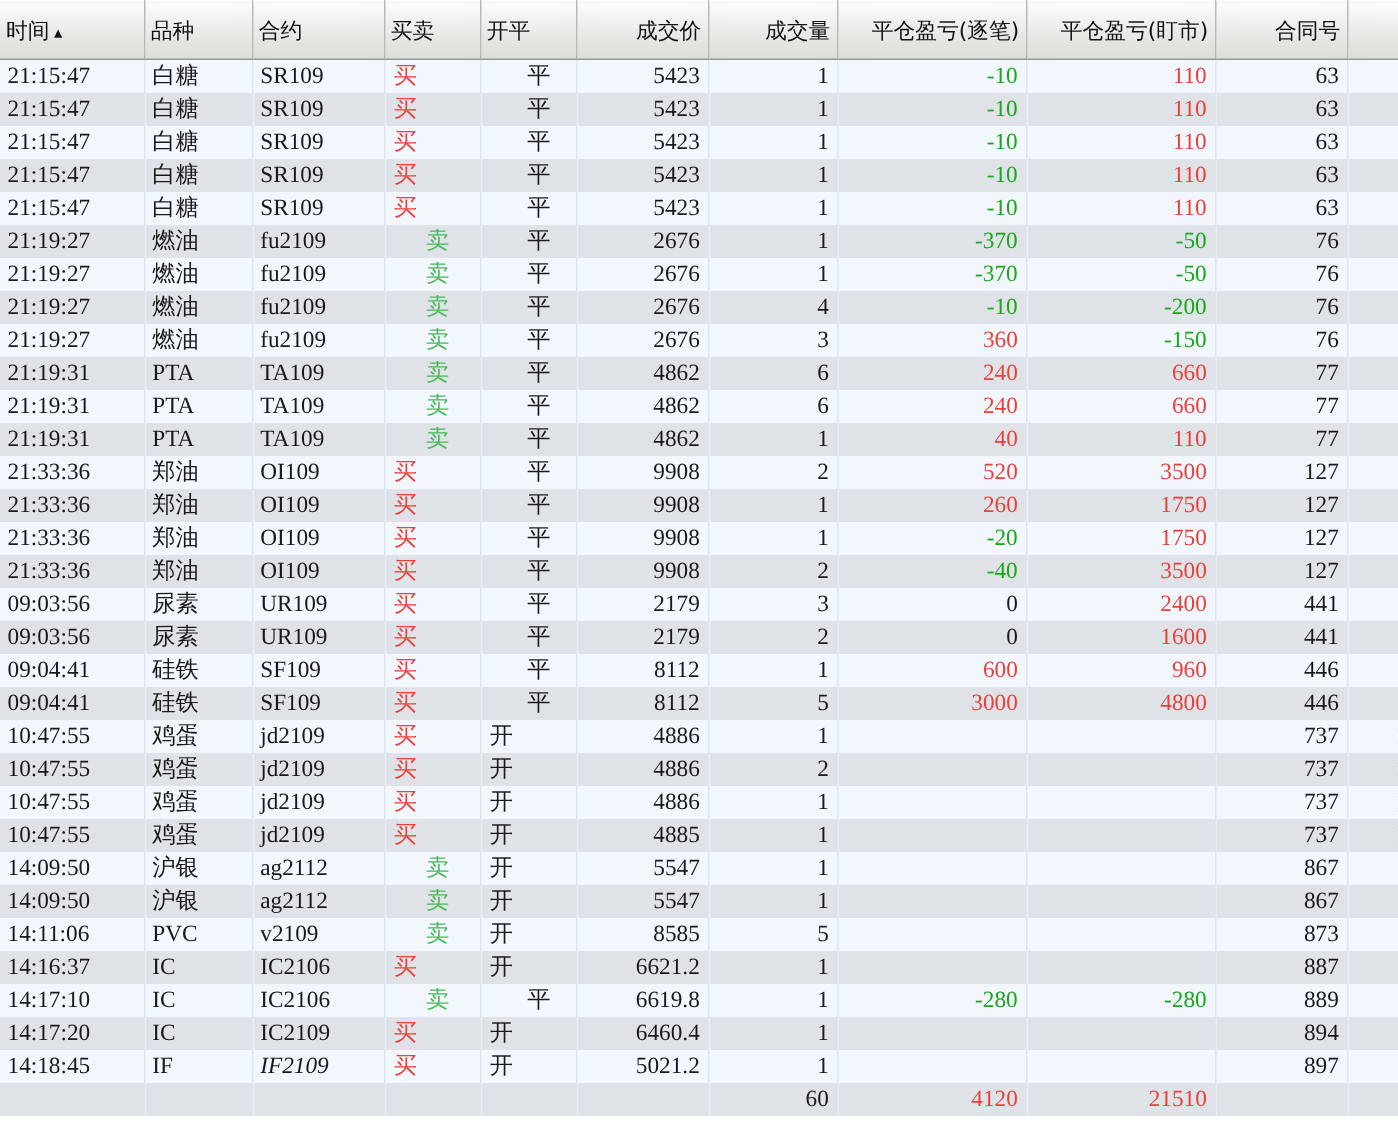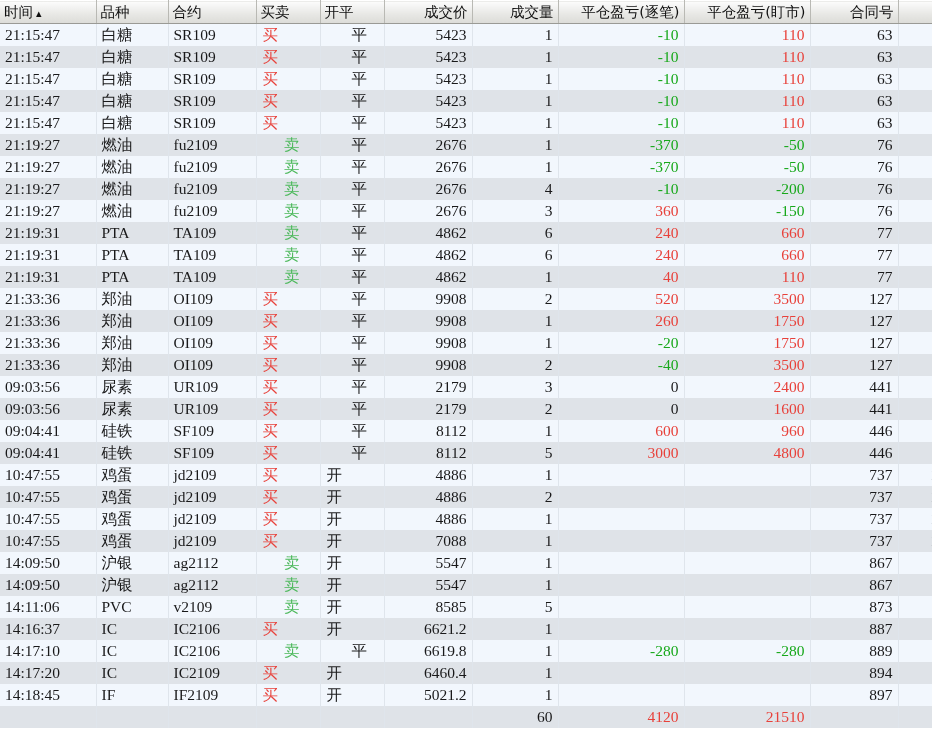--- a/index.html
+++ b/index.html
@@ -65,21 +65,21 @@
   table.tbl {
     border-collapse: collapse;
     table-layout: fixed;
     width: 932px;
   }
   table.tbl th {
     background: linear-gradient(#fcfcfc, #e7e7e4 60%, #dcdcd8);
     border-right: 1px solid #b9b9b4;
     border-bottom: 1px solid #9a9a95;
     border-top: 1px solid #ffffff;
-    height: 23px;
+    height: 39px;
     font-weight: normal;
     font-family: "DejaVu Sans", "Liberation Sans", sans-serif;
     font-size: 14.5px;
     color: #101010;
     padding: 0 4px;
     box-sizing: border-box;
     white-space: nowrap;
     overflow: hidden;
   }
   table.tbl th.ta-l { text-align: left; }
@@ -550,21 +550,21 @@
           <tr class="r-odd">
             <td class="ta-l" style="width: 96px;"><span>10:47:55</span></td>
             <td class="ta-l" style="width: 72px;"><span>鸡蛋</span></td>
             <td class="ta-l" style="width: 88px;"><span>jd2109</span></td>
             <td class="ta-l bs" style="width: 64px;">
               <span class="g-buy">买</span>
             </td>
             <td class="ta-l kp" style="width: 64px;">
               <span class="g-open">开</span>
             </td>
-            <td class="ta-r" style="width: 88px;"><span>7088</span></td>
+            <td class="ta-r" style="width: 88px;"><span>4885</span></td>
             <td class="ta-r" style="width: 86px;"><span>1</span></td>
             <td class="ta-r" style="width: 126px;"><span class="c-dark"></span></td>
             <td class="ta-r" style="width: 126px;"><span class="c-dark"></span></td>
             <td class="ta-r" style="width: 88px;"><span>737</span></td>
             <td class="ta-r" style="width: 100px;"><span>12499390</span></td>
           </tr>
           <tr class="r-even">
             <td class="ta-l" style="width: 96px;"><span>14:09:50</span></td>
             <td class="ta-l" style="width: 72px;"><span>沪银</span></td>
             <td class="ta-l" style="width: 88px;"><span>ag2112</span></td>
@@ -662,21 +662,21 @@
             <td class="ta-r" style="width: 88px;"><span>6460.4</span></td>
             <td class="ta-r" style="width: 86px;"><span>1</span></td>
             <td class="ta-r" style="width: 126px;"><span class="c-dark"></span></td>
             <td class="ta-r" style="width: 126px;"><span class="c-dark"></span></td>
             <td class="ta-r" style="width: 88px;"><span>894</span></td>
             <td class="ta-r" style="width: 100px;"></td>
           </tr>
           <tr class="r-even">
             <td class="ta-l" style="width: 96px;"><span>14:18:45</span></td>
             <td class="ta-l" style="width: 72px;"><span>IF</span></td>
-            <td class="ta-l" style="width: 88px;"><span>IF2109</span></td>
+            <td class="ta-l" style="width: 88px; font-style: italic;"><span>IF2109</span></td>
             <td class="ta-l bs" style="width: 64px;">
               <span class="g-buy">买</span>
             </td>
             <td class="ta-l kp" style="width: 64px;">
               <span class="g-open">开</span>
             </td>
             <td class="ta-r" style="width: 88px;"><span>5021.2</span></td>
             <td class="ta-r" style="width: 86px;"><span>1</span></td>
             <td class="ta-r" style="width: 126px;"><span class="c-dark"></span></td>
             <td class="ta-r" style="width: 126px;"><span class="c-dark"></span></td>

